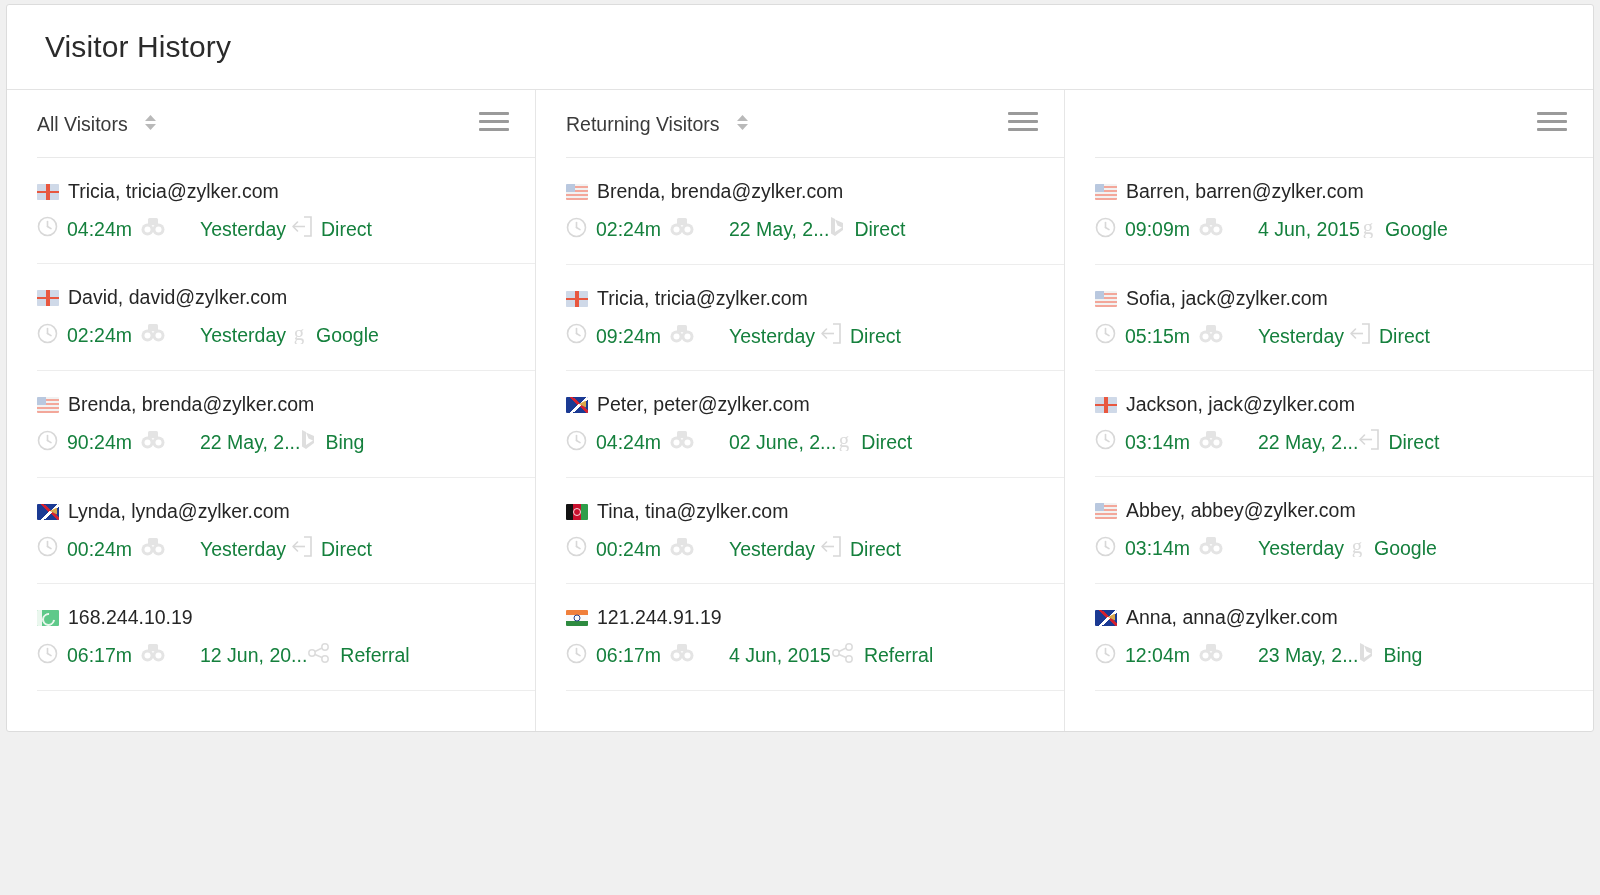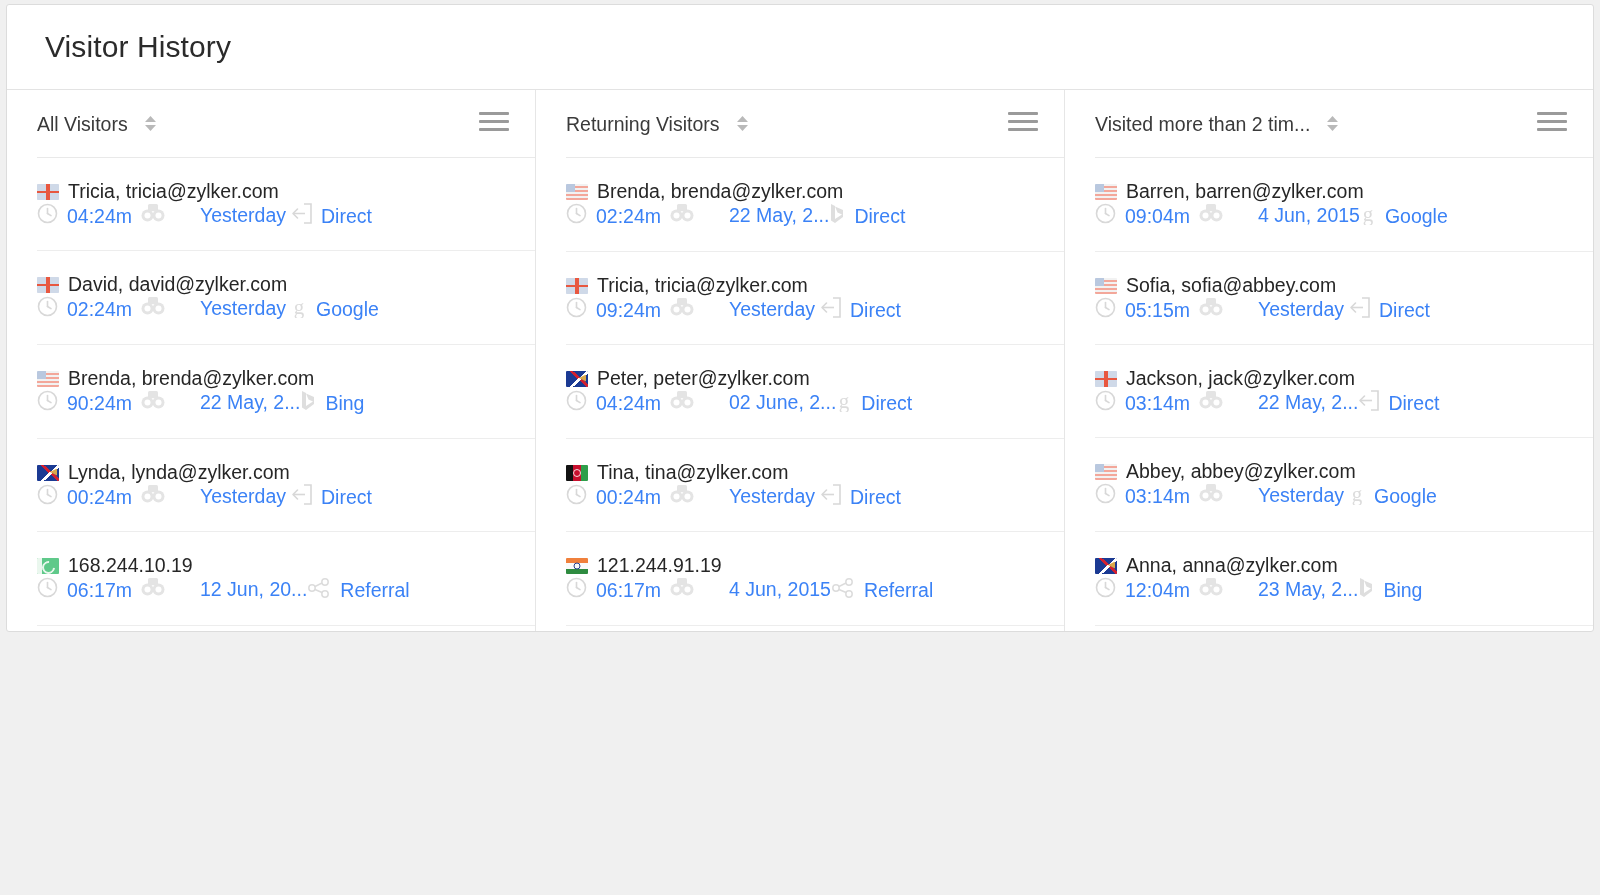--- a/index.html
+++ b/index.html
@@ -5,21 +5,21 @@
   * { box-sizing: border-box; margin: 0; padding: 0; }
   html, body {
     width: 1600px; height: 895px;
     background: #f0f0f0;
     font-family: "Liberation Sans", sans-serif;
     overflow: hidden;
   }
   .app {
     position: absolute;
     left: 6px; top: 4px;
-    width: 1588px; height: 628px;
+    width: 1588px; height: 728px;
     background: #ffffff;
     border: 1px solid #dcdcdc;
     border-radius: 3px;
     overflow: hidden;
   }
   
   .titlebar {
     height: 85px;
     border-bottom: 1px solid #e3e3e3;
     display: flex;
@@ -47,21 +47,21 @@
 
   .col-head {
     height: 68px;
     display: flex;
     align-items: center;
     padding: 0 26px 0 30px;
     position: relative;
   }
   .col-head-inner {
     display: flex;
-    align-items: flex-end;
+    align-items: center;
     gap: 16px;
     flex: 1;
     min-width: 0;
   }
   .col-title {
     font-size: 19.5px;
     color: #3a3a3a;
     white-space: nowrap;
     overflow: hidden;
     text-overflow: ellipsis;
@@ -91,23 +91,24 @@
   .flag {
     width: 22px; height: 16px;
     flex: 0 0 auto;
     border-radius: 1px;
     position: relative;
     overflow: hidden;
     display: inline-block;
   }
   .row-meta {
     display: flex;
-    align-items: flex-start;
+    align-items: center;
+    margin-top: 13px;
     font-size: 19.5px;
-    color: #3b82f6;
+    color: #15803d;
     white-space: nowrap;
   }
   .meta-item { display: flex; align-items: center; gap: 9px; }
   .meta-duration { min-width: 104px; }
   .meta-date { min-width: 150px; gap: 35px; }
   .m-ico { flex: 0 0 auto; display: block; }
 
   
   .flag-uk {
     background: #eceff5;
@@ -568,48 +569,41 @@
                     <line x1="8" y1="12.5" x2="15" y2="15.5" stroke="#dcdcdc" stroke-width="1.5"></line>
                   </svg></span>
                 <span>Referral</span>
               </span>
             </div>
           </div>
         </div>
       </div>
       <div class="column">
         <div class="col-head">
-          <div class="col-head-inner">
-            <span class="col-title">Visited more than 2 tim...</span>
-            <span class="sort-icon"><svg width="13" height="17" viewBox="0 0 13 17">
-                <polygon points="6.5,1 12,7 1,7" fill="#b9b9b9"></polygon>
-                <polygon points="6.5,16 12,10 1,10" fill="#b9b9b9"></polygon>
-              </svg></span>
-          </div>
           <span class="ham-icon"><svg width="30" height="22" viewBox="0 0 30 22">
               <rect x="0" y="1" width="30" height="3" rx="1" fill="#9a9a9a"></rect>
               <rect x="0" y="9" width="30" height="3" rx="1" fill="#9a9a9a"></rect>
               <rect x="0" y="17" width="30" height="3" rx="1" fill="#9a9a9a"></rect>
             </svg></span>
           <div class="col-head-rule"></div>
         </div>
         <div class="rows">
           <div class="row">
             <div class="row-main">
               <span class="flag flag-us"></span>
               <span>Barren, barren@zylker.com</span>
             </div>
             <div class="row-meta">
               <span class="meta-item meta-duration">
                 <span class="m-ico"><svg width="21" height="21" viewBox="0 0 21 21">
                     <circle cx="10.5" cy="10.5" r="9" fill="none" stroke="#d8d8d8" stroke-width="1.6"></circle>
                     <line x1="10.5" y1="5.5" x2="10.5" y2="10.5" stroke="#d8d8d8" stroke-width="1.6" stroke-linecap="round"></line>
                     <line x1="10.5" y1="10.5" x2="14" y2="12.6" stroke="#d8d8d8" stroke-width="1.6" stroke-linecap="round"></line>
                   </svg></span>
-                <span>09:04m</span>
+                <span>09:09m</span>
               </span>
               <span class="meta-item meta-date">
                 <span class="m-ico"><svg width="24" height="20" viewBox="0 0 24 20">
                     <rect x="7" y="1" width="10" height="7" rx="1.5" fill="#e4e4e4"></rect>
                     <circle cx="6.5" cy="12.5" r="6" fill="#e4e4e4"></circle>
                     <circle cx="17.5" cy="12.5" r="6" fill="#e4e4e4"></circle>
                     <circle cx="6.5" cy="12.5" r="3" fill="#ffffff"></circle>
                     <circle cx="17.5" cy="12.5" r="3" fill="#ffffff"></circle>
                   </svg></span>
                 <span>4 Jun, 2015</span>
@@ -618,21 +612,21 @@
                 <span class="m-ico"><svg width="16" height="22" viewBox="0 0 16 22">
                     <text x="8" y="18" font-family="Liberation Serif, serif" font-size="21" fill="#dcdcdc" text-anchor="middle">g</text>
                   </svg></span>
                 <span>Google</span>
               </span>
             </div>
           </div>
           <div class="row">
             <div class="row-main">
               <span class="flag flag-us"></span>
-              <span>Sofia, sofia@abbey.com</span>
+              <span>Sofia, jack@zylker.com</span>
             </div>
             <div class="row-meta">
               <span class="meta-item meta-duration">
                 <span class="m-ico"><svg width="21" height="21" viewBox="0 0 21 21">
                     <circle cx="10.5" cy="10.5" r="9" fill="none" stroke="#d8d8d8" stroke-width="1.6"></circle>
                     <line x1="10.5" y1="5.5" x2="10.5" y2="10.5" stroke="#d8d8d8" stroke-width="1.6" stroke-linecap="round"></line>
                     <line x1="10.5" y1="10.5" x2="14" y2="12.6" stroke="#d8d8d8" stroke-width="1.6" stroke-linecap="round"></line>
                   </svg></span>
                 <span>05:15m</span>
               </span>

